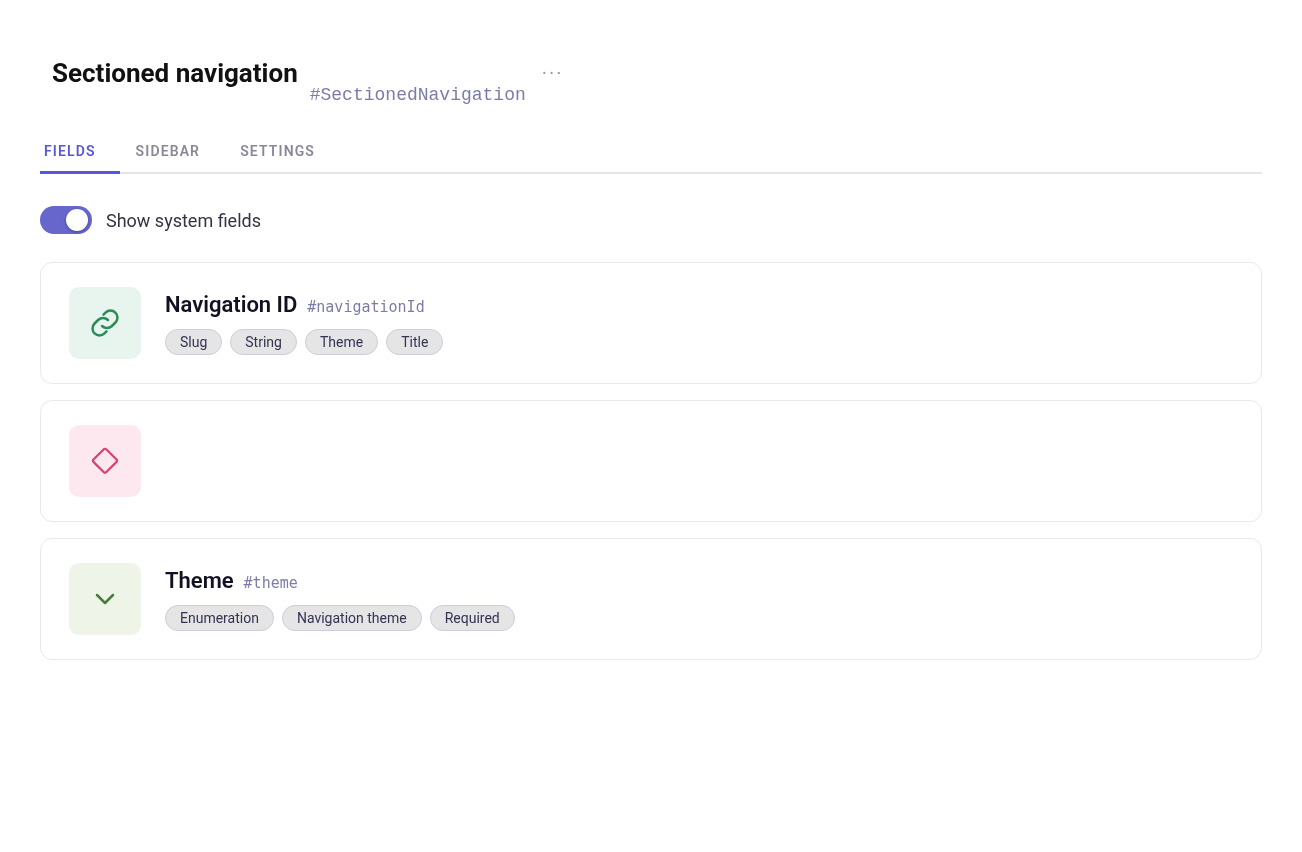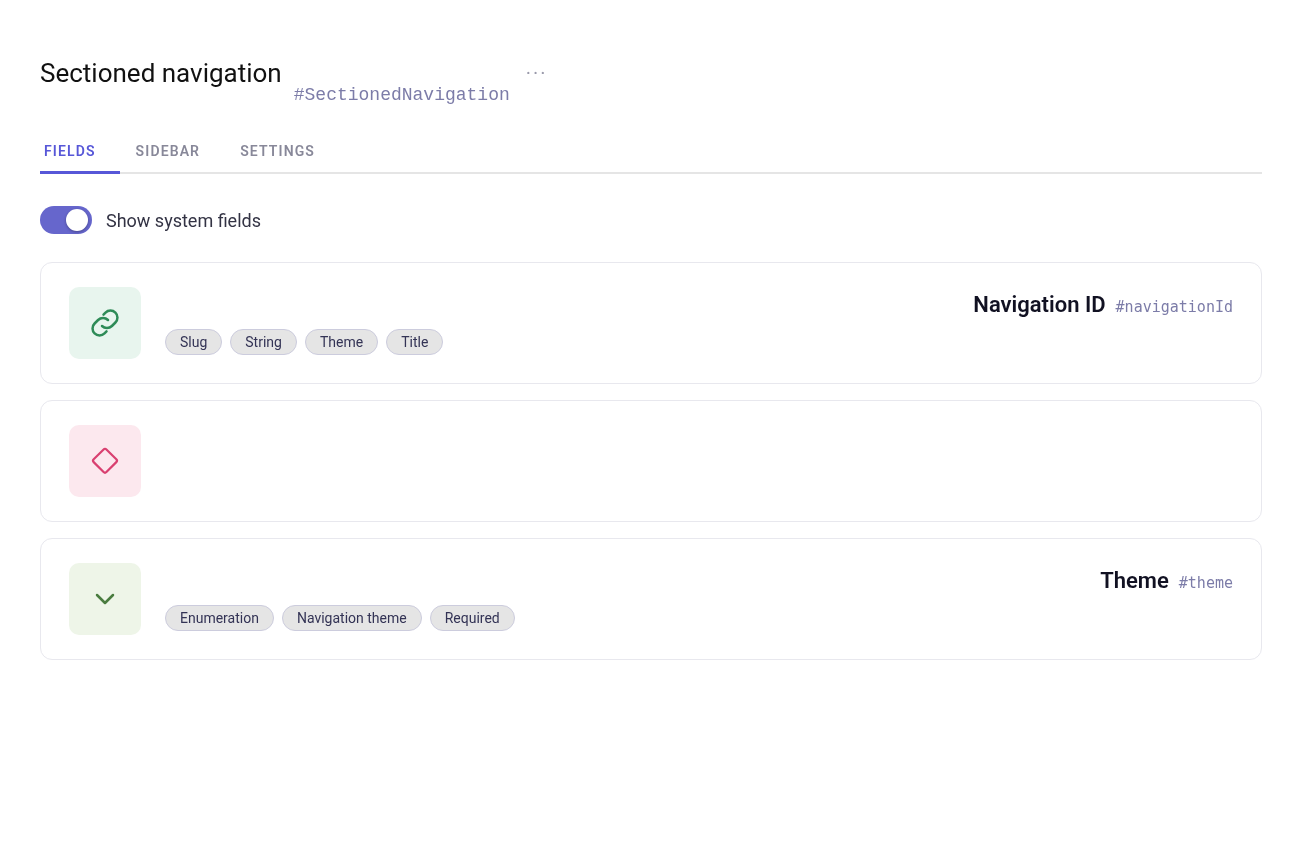--- a/index.html
+++ b/index.html
@@ -19,22 +19,23 @@
 
     .page-header {
       display: flex;
       align-items: center;
       gap: 12px;
       margin-bottom: 28px;
     }
 
     .page-title {
       font-size: 26px;
-      font-weight: 400;
+      font-weight: 700;
       color: #111111;
+      margin-left: 12px;
     }
 
     .page-hash {
       font-size: 18px;
       color: #7c7ca8;
       font-family: Liberation Mono, monospace;
       margin-top: 45px;
     }
 
     .more-icon {
@@ -142,21 +143,20 @@
 
     .field-content {
       flex: 1;
     }
 
     .field-name-row {
       display: flex;
       align-items: baseline;
       gap: 10px;
       margin-bottom: 12px;
-      justify-content: flex-end;
     }
 
     .field-name {
       font-size: 22px;
       font-weight: 600;
       color: #111122;
     }
 
     .field-hash {
       font-size: 15px;

